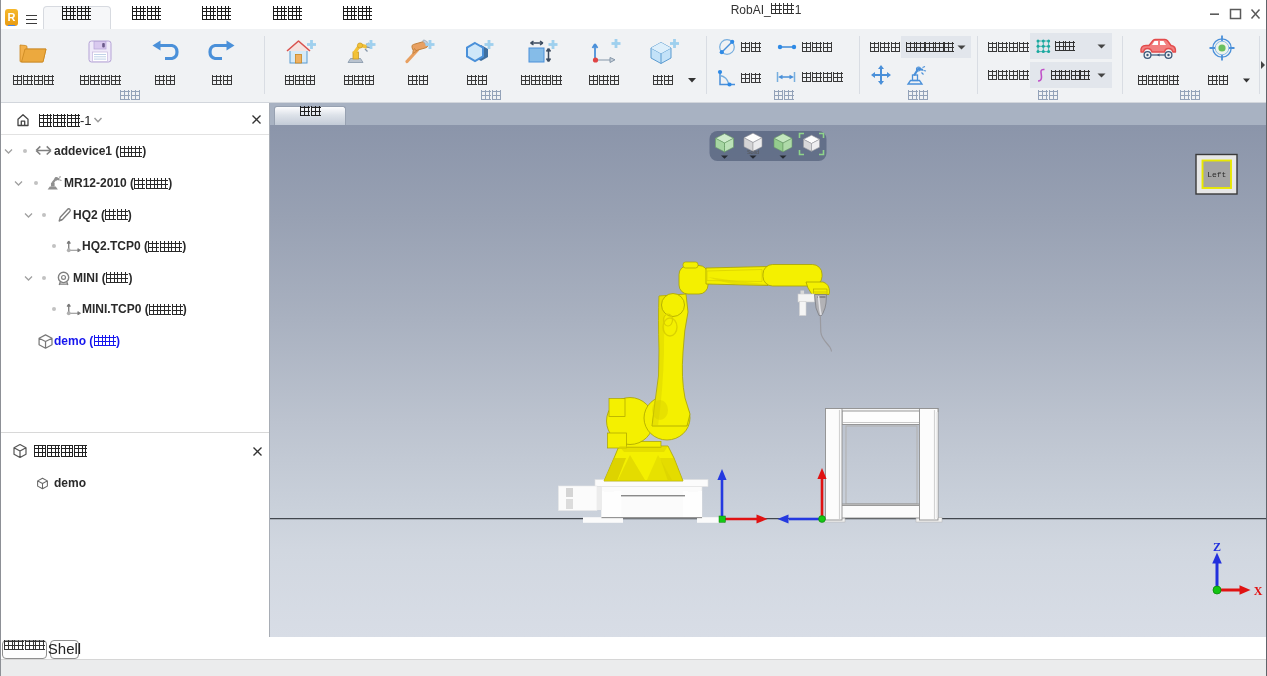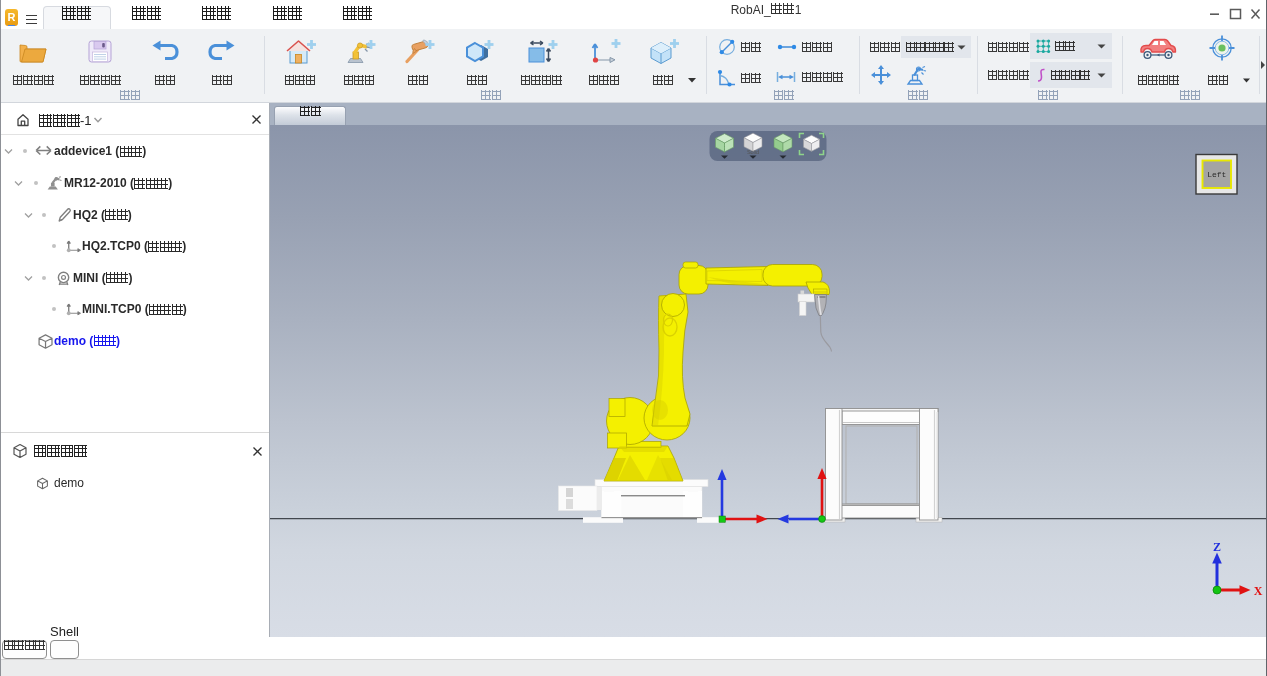--- a/index.html
+++ b/index.html
@@ -472,21 +472,21 @@
     <i class="zk" style="width:12.5px;height:12.5px;margin:0 0.5px;background-image:repeating-linear-gradient(0deg,#222 0 1px,transparent 1px 3.8px),repeating-linear-gradient(90deg,#222 0 1px,transparent 1px 3.8px)"></i>
     <i class="zk" style="width:12.5px;height:12.5px;margin:0 0.5px;background-image:repeating-linear-gradient(0deg,#222 0 1px,transparent 1px 3.8px),repeating-linear-gradient(90deg,#222 0 1px,transparent 1px 3.8px)"></i>
     <i class="zk" style="width:12.5px;height:12.5px;margin:0 0.5px;background-image:repeating-linear-gradient(0deg,#222 0 1px,transparent 1px 3.8px),repeating-linear-gradient(90deg,#222 0 1px,transparent 1px 3.8px)"></i>
   </div>
 <svg style="left:252px;top:446px" width="11" height="11" viewBox="0 0 11 11">
     <path d="M1.5,1.5 L9.5,9.5 M9.5,1.5 L1.5,9.5" stroke="#333" stroke-width="1.3"></path>
   </svg>
 <svg style="left:36px;top:477px" width="13" height="13" viewBox="0 0 16 16">
 <path d="M8,1.5 L14,4.8 L14,11.2 L8,14.5 L2,11.2 L2,4.8 Z M2,4.8 L8,8 L14,4.8 M8,8 L8,14.5" fill="none" stroke="#666" stroke-width="1.3" stroke-linejoin="round"></path>
 </svg>
-<div class="lbll" style="left:54px;top:476px;height:14px;font-size:12px;font-weight:normal;color:#2a2a2a">
+<div class="lbll" style="left:54px;top:476px;height:14px;font-size:12px;font-weight:bold;color:#2a2a2a">
     <span class="lt">demo</span>
   </div>
 <div style="position:absolute;left:270px;top:103px;width:996px;height:22px;background:#a8b2c2"></div>
 <div style="position:absolute;left:274px;top:105.5px;width:72px;height:19.5px;background:linear-gradient(#fdfdfe,#dde2e9 45%,#c3cbd7);border:1px solid #97a1b1;border-bottom:none;border-radius:3px 3px 0 0"></div>
 <div class="lbl" style="left:274px;top:106px;width:72px;height:18px">
     <i class="zk" style="width:10px;height:10px;margin:0 0.5px;background-image:repeating-linear-gradient(0deg,#222 0 1px,transparent 1px 3.8px),repeating-linear-gradient(90deg,#222 0 1px,transparent 1px 3.8px)"></i>
     <i class="zk" style="width:10px;height:10px;margin:0 0.5px;background-image:repeating-linear-gradient(0deg,#222 0 1px,transparent 1px 3.8px),repeating-linear-gradient(90deg,#222 0 1px,transparent 1px 3.8px)"></i>
   </div>
 <div style="position:absolute;left:270px;top:125px;width:996px;height:512px;background:linear-gradient(#8b95aa 0%,#98a1b3 18%,#a9b1c0 38%,#bcc3cf 58%,#c9d0da 74%,#d1d7e0 83%,#d8dde6 100%)"></div>
 <svg style="left:270px;top:125px" width="996" height="512" viewBox="270 125 996 512">
@@ -593,17 +593,17 @@
 </svg>
 <div style="position:absolute;left:0;top:637px;width:1267px;height:22px;background:#fff"></div>
 <div style="position:absolute;left:2px;top:640px;width:45px;height:18.5px;background:#fefefe;border:1px solid #8f8f8f;border-radius:4px"></div>
 <div class="lbl" style="left:2px;top:640px;width:45px;height:17px">
     <i class="zk" style="width:10px;height:10px;margin:0 0.25px;background-image:repeating-linear-gradient(0deg,#333 0 1px,transparent 1px 3.8px),repeating-linear-gradient(90deg,#333 0 1px,transparent 1px 3.8px)"></i>
     <i class="zk" style="width:10px;height:10px;margin:0 0.25px;background-image:repeating-linear-gradient(0deg,#333 0 1px,transparent 1px 3.8px),repeating-linear-gradient(90deg,#333 0 1px,transparent 1px 3.8px)"></i>
     <i class="zk" style="width:10px;height:10px;margin:0 0.25px;background-image:repeating-linear-gradient(0deg,#333 0 1px,transparent 1px 3.8px),repeating-linear-gradient(90deg,#333 0 1px,transparent 1px 3.8px)"></i>
     <i class="zk" style="width:10px;height:10px;margin:0 0.25px;background-image:repeating-linear-gradient(0deg,#333 0 1px,transparent 1px 3.8px),repeating-linear-gradient(90deg,#333 0 1px,transparent 1px 3.8px)"></i>
   </div>
 <div style="position:absolute;left:50px;top:640px;width:29px;height:18.5px;background:#fefefe;border:1px solid #8f8f8f;border-radius:4px"></div>
-<div class="lbl" style="left:50px;top:624px;width:29px;height:17px;font-size:13px;color:#222">
+<div class="lbl" style="left:50px;top:640px;width:29px;height:17px;font-size:15px;color:#222">
     <span class="lt">Shell</span>
   </div>
 <div style="position:absolute;left:0;top:659px;width:1267px;height:17px;background:#ebeced;border-top:1px solid #d6d6d6"></div>
 <div style="position:absolute;left:0;top:0;width:1px;height:676px;background:#8d9096;z-index:99"></div>
 <div style="position:absolute;left:1265.5px;top:0;width:1.5px;height:676px;background:#60646a;z-index:99"></div>
 </body></html>

